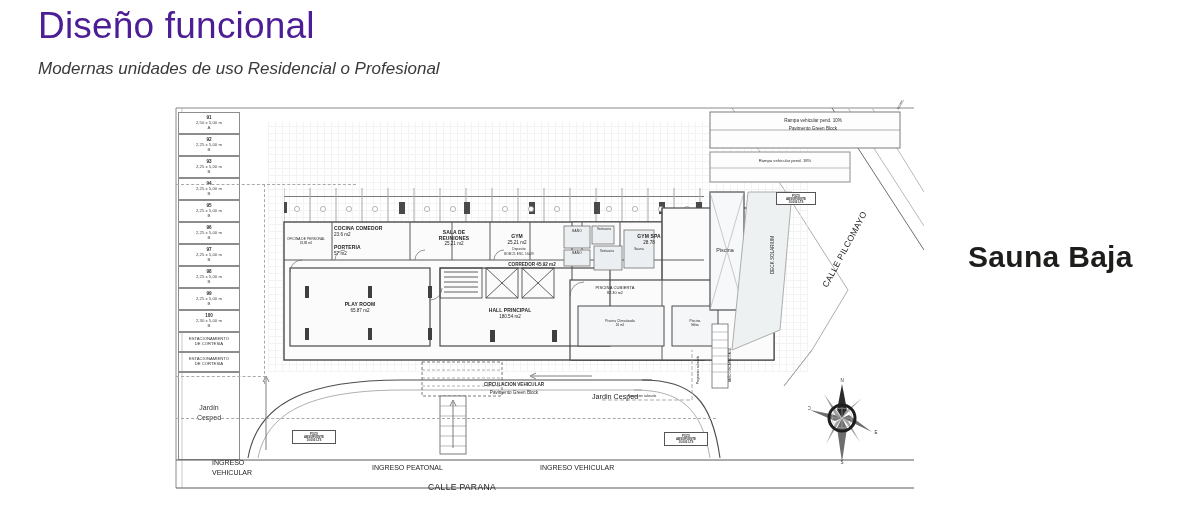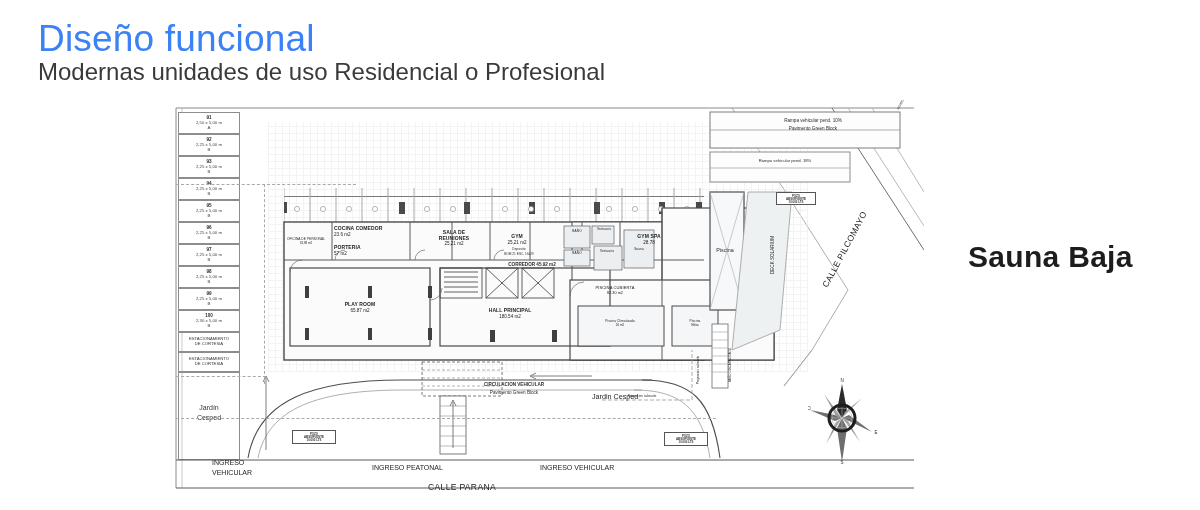--- a/index.html
+++ b/index.html
@@ -1,23 +1,23 @@
 <!DOCTYPE html>
 <html><head>
 <meta charset="utf-8">
 <style>
   html,body{margin:0;padding:0;background:#ffffff;}
   body{width:1200px;height:510px;overflow:hidden;
        font-family:"Liberation Sans",sans-serif;color:#231f20;}
   #page{position:relative;width:1200px;height:510px;background:#fff;}
 
   
-  .h-title{position:absolute;left:38px;top:20px;font-size:37px;font-weight:300;
-           letter-spacing:.2px;color:#3b82f6;line-height:1;}
-  .h-sub{position:absolute;left:38px;top:60px;font-size:24px;
+  .h-title{position:absolute;left:38px;top:7px;font-size:37px;font-weight:300;
+           letter-spacing:.2px;color:#4c1d95;line-height:1;}
+  .h-sub{position:absolute;left:38px;top:60px;font-size:17px;font-style:italic;
          font-weight:300;color:#3a3a3a;line-height:1;}
   .h-right{position:absolute;left:968px;top:240px;font-size:30px;font-weight:bold;
            color:#1d1d1b;letter-spacing:.3px;}
 
   
   #plan{position:absolute;left:172px;top:100px;width:752px;height:400px;
         background:#ffffff;overflow:hidden;}
   #plan .lyr{position:absolute;left:0;top:0;width:752px;height:400px;}
 
   .ln{position:absolute;background:#3c3c3c;}

